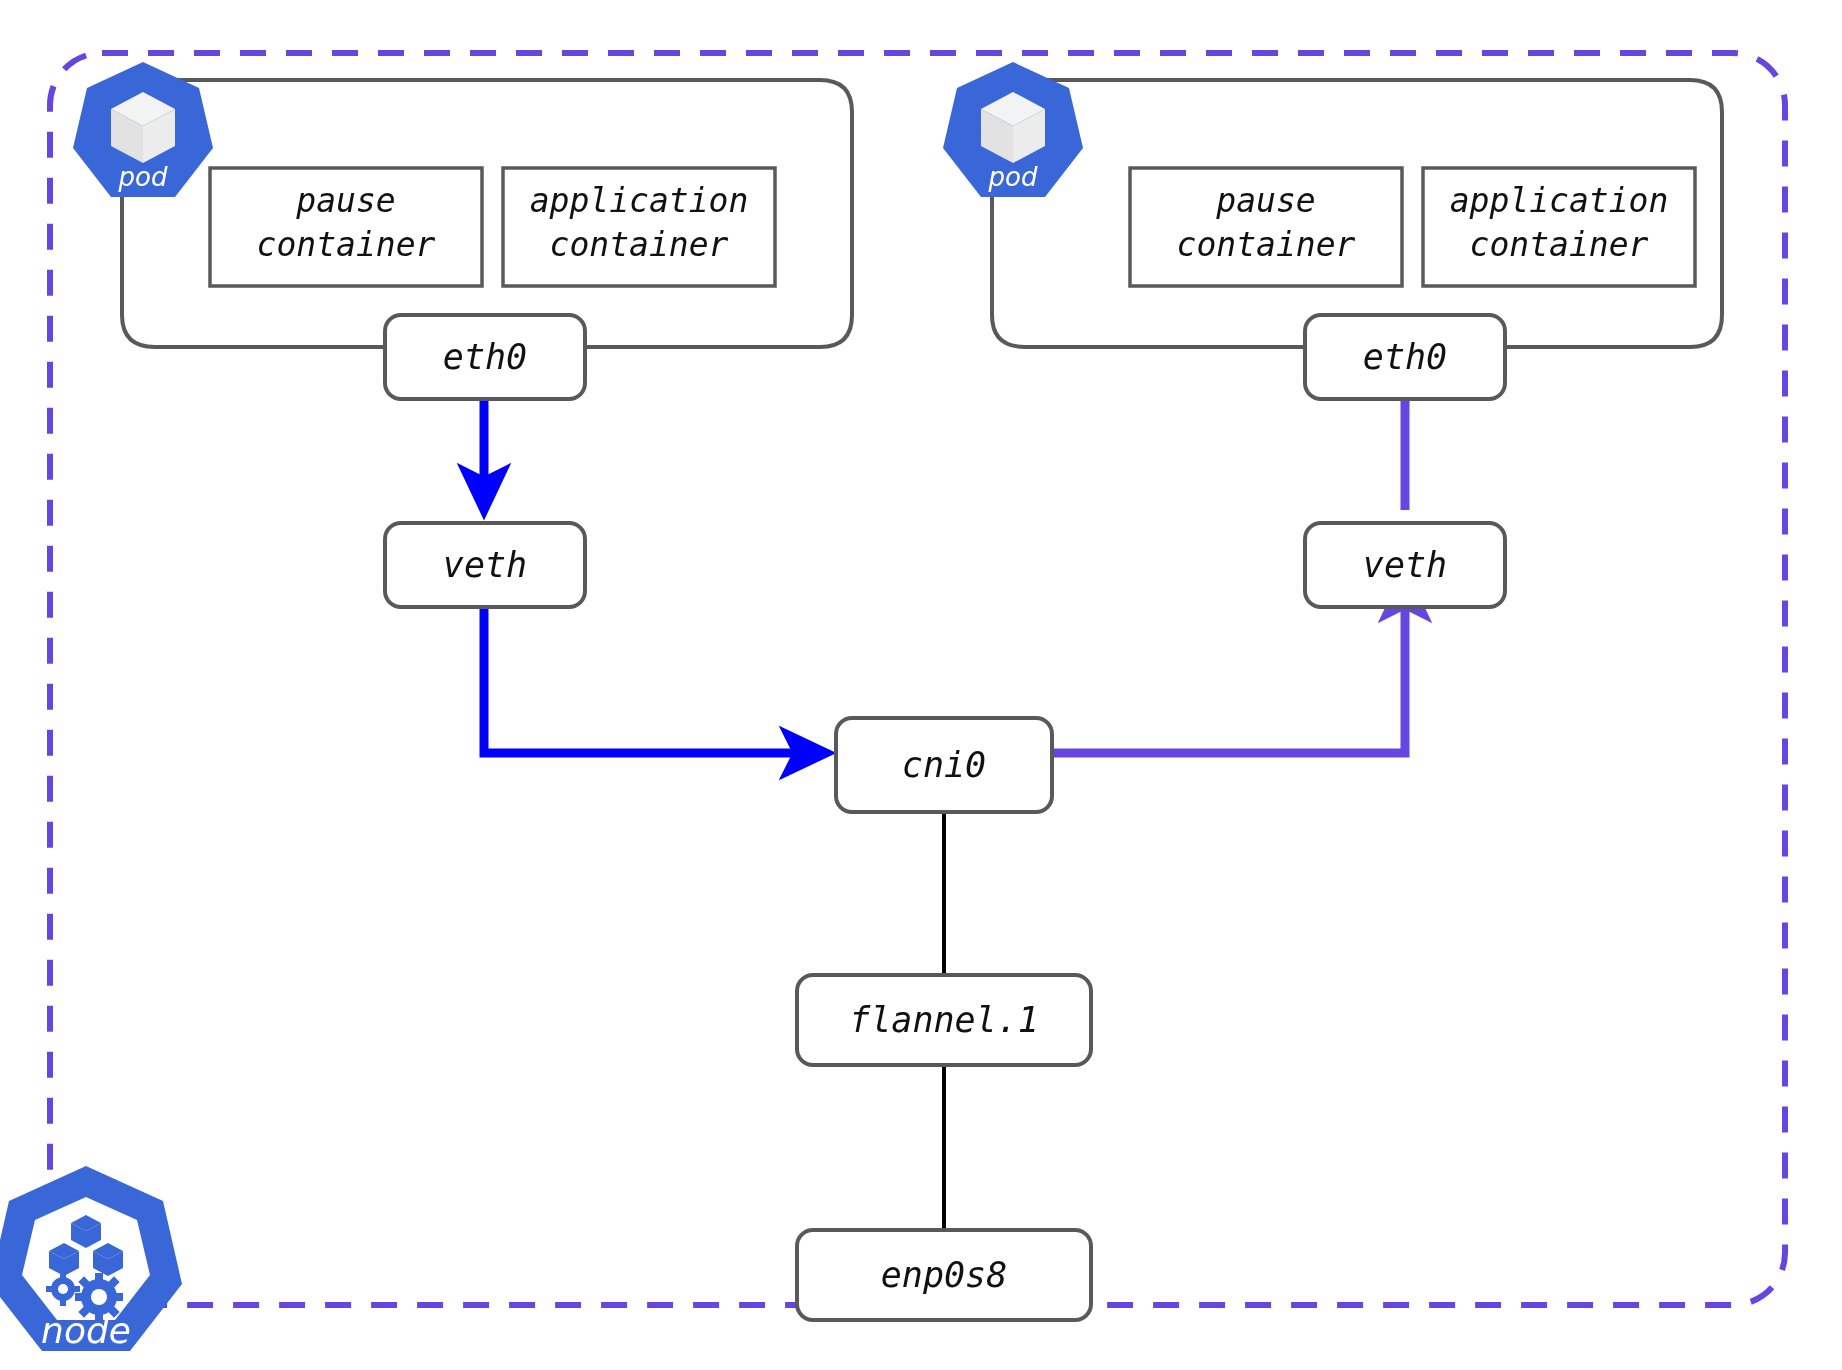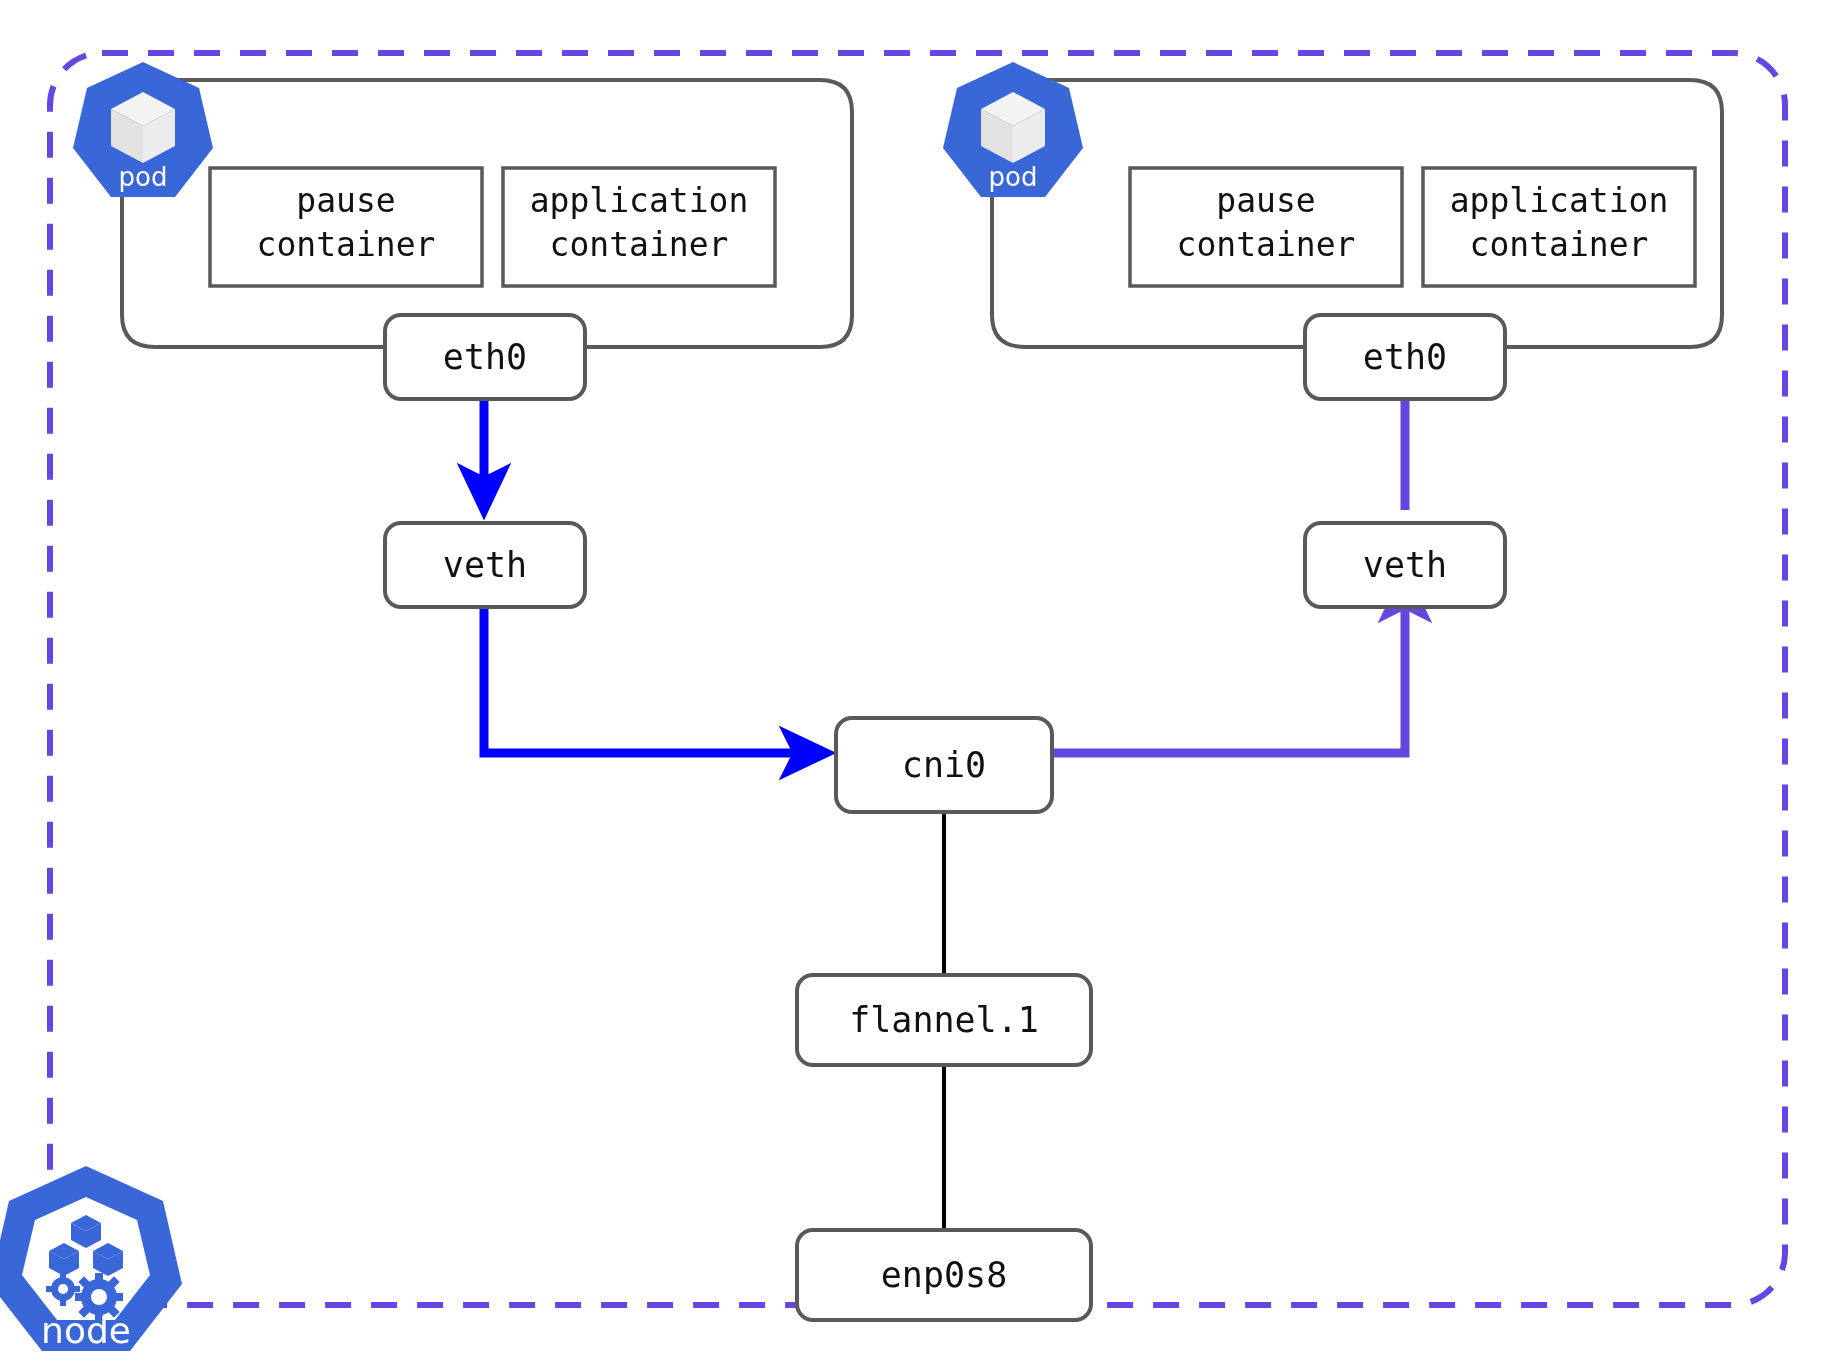--- a/index.html
+++ b/index.html
@@ -7,20 +7,21 @@
     padding: 0;
     background: #ffffff;
   }
   #canvas-wrap {
     position: relative;
     width: 1842px;
     height: 1370px;
     background: #ffffff;
     font-family: "DejaVu Sans Mono", "Liberation Mono", monospace;
     overflow: hidden;
+    font-style: italic;
   }
   svg.diagram {
     position: absolute;
     top: 0;
     left: 0;
     width: 1842px;
     height: 1370px;
     display: block;
   }
   .box-label {

